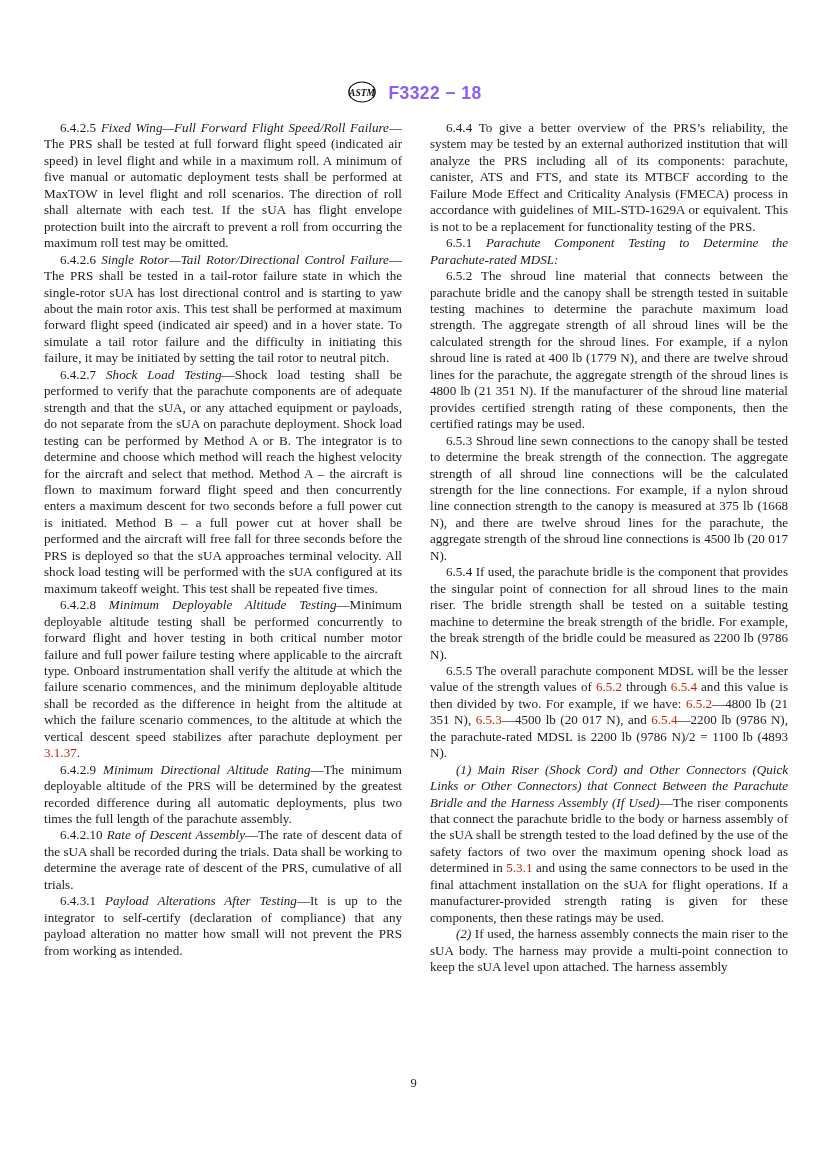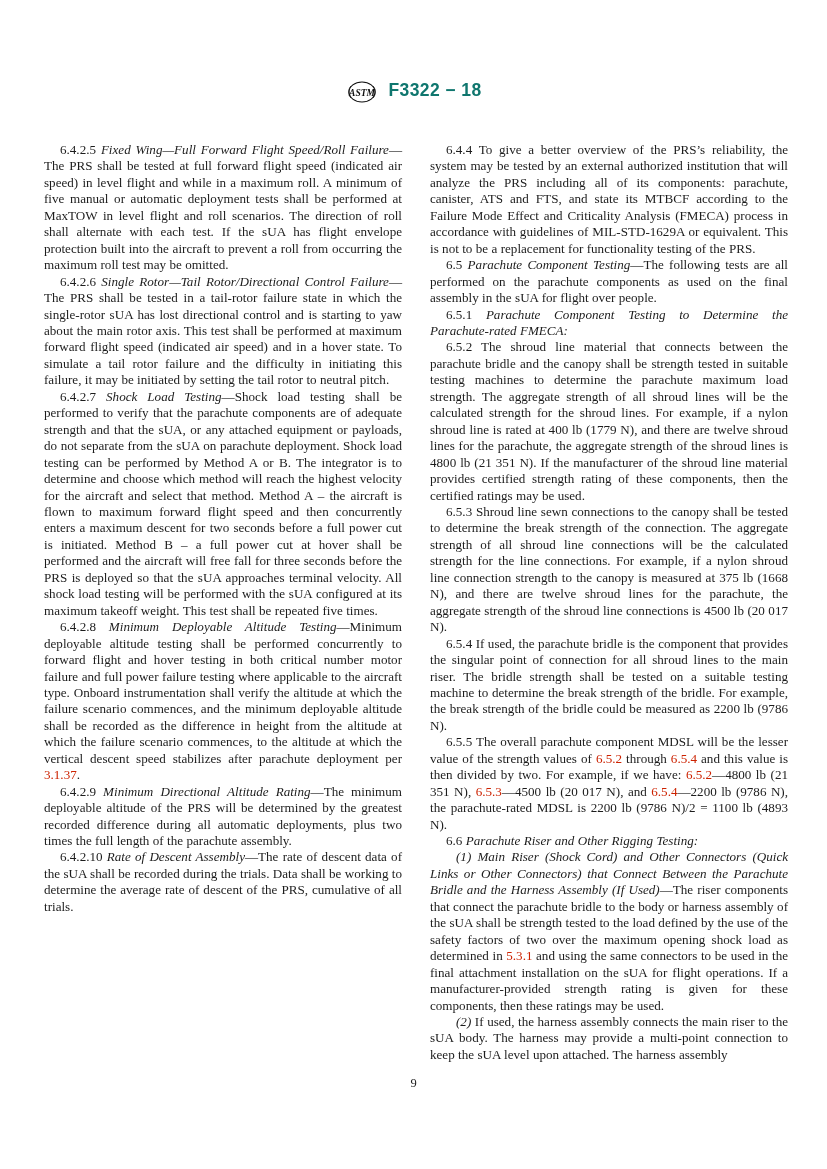--- a/index.html
+++ b/index.html
@@ -22,52 +22,51 @@
     box-sizing: border-box;
   }
 
   
   .runhead {
     position: absolute;
     top: 80px;
     left: 0;
     width: 827px;
     display: flex;
-    align-items: flex-start;
+    align-items: flex-end;
     justify-content: center;
     gap: 9px;
   }
   .astm-logo {
     width: 34px;
     height: 24px;
     flex: 0 0 auto;
     display: block;
   }
   .runhead-title {
     font-family: "Liberation Sans", "DejaVu Sans", sans-serif;
     font-size: 17.5px;
     font-weight: bold;
     letter-spacing: 0.4px;
-    color: #0f766e;
+    color: #8b5cf6;
     white-space: nowrap;
   }
 
   
   .columns {
     position: absolute;
     top: 120px;
     left: 44px;
     width: 744px;
     display: flex;
     gap: 28px;
   }
   .col {
     width: 358px;
     flex: 0 0 358px;
-    margin-top: 22px;
   }
 
   p.para {
     margin: 0;
     font-size: 13.1px;
     line-height: 16.45px;
     text-align: justify;
     text-indent: 16px;
     hyphens: none;
     word-spacing: 0.1px;
@@ -136,38 +135,38 @@
         <span>6.4.2.9</span>
         <i>Minimum Directional Altitude Rating</i><span>—The minimum deployable altitude of the PRS will be determined by the greatest recorded difference during all automatic deployments, plus two times the full length of the parachute assembly.</span>
       </p>
 
       <p class="para">
         <span>6.4.2.10</span>
         <i>Rate of Descent Assembly</i><span>—The rate of descent data of the sUA shall be recorded during the trials. Data shall be working to determine the average rate of descent of the PRS, cumulative of all trials.</span>
       </p>
 
 
+      <p class="para">
+        <span>6.4.3.1</span>
+        <i>Payload Alterations After Testing</i><span>—It is up to the integrator to self-certify (declaration of compliance) that any payload alteration no matter how small will not prevent the PRS from working as intended.</span>
+      </p>
 
     </div>
 
     <div class="col">
 
       <p class="para">
         <span>6.4.4</span>
         <span>To give a better overview of the PRS’s reliability, the system may be tested by an external authorized institution that will analyze the PRS including all of its components: parachute, canister, ATS and FTS, and state its MTBCF according to the Failure Mode Effect and Criticality Analysis (FMECA) process in accordance with guidelines of MIL-STD-1629A or equivalent. This is not to be a replacement for functionality testing of the PRS.</span>
       </p>
 
-      <p class="para">
-        <span>6.5</span>
-        <i>Parachute Component Testing</i><span>—The following tests are all performed on the parachute components as used on the final assembly in the sUA for flight over people.</span>
-      </p>
 
       <p class="para">
         <span>6.5.1</span>
-        <i>Parachute Component Testing to Determine the Parachute-rated FMECA:</i>
+        <i>Parachute Component Testing to Determine the Parachute-rated MDSL:</i>
       </p>
 
       <p class="para">
         <span>6.5.2</span>
         <span>The shroud line material that connects between the parachute bridle and the canopy shall be strength tested in suitable testing machines to determine the parachute maximum load strength. The aggregate strength of all shroud lines will be the calculated strength for the shroud lines. For example, if a nylon shroud line is rated at 400 lb (1779 N), and there are twelve shroud lines for the parachute, the aggregate strength of the shroud lines is 4800 lb (21 351 N). If the manufacturer of the shroud line material provides certified strength rating of these components, then the certified ratings may be used.</span>
       </p>
 
       <p class="para">
         <span>6.5.3</span>
         <span>Shroud line sewn connections to the canopy shall be tested to determine the break strength of the connection. The aggregate strength of all shroud line connections will be the calculated strength for the line connections. For example, if a nylon shroud line connection strength to the canopy is measured at 375 lb (1668 N), and there are twelve shroud lines for the parachute, the aggregate strength of the shroud line connections is 4500 lb (20 017 N).</span>
@@ -176,24 +175,20 @@
       <p class="para">
         <span>6.5.4</span>
         <span>If used, the parachute bridle is the component that provides the singular point of connection for all shroud lines to the main riser. The bridle strength shall be tested on a suitable testing machine to determine the break strength of the bridle. For example, the break strength of the bridle could be measured as 2200 lb (9786 N).</span>
       </p>
 
       <p class="para">
         <span>6.5.5</span>
         <span>The overall parachute component MDSL will be the lesser value of the strength values of <a class="xref">6.5.2</a> through <a class="xref">6.5.4</a> and this value is then divided by two. For example, if we have: <a class="xref">6.5.2</a>—4800 lb (21 351 N), <a class="xref">6.5.3</a>—4500 lb (20 017 N), and <a class="xref">6.5.4</a>—2200 lb (9786 N), the parachute-rated MDSL is 2200 lb (9786 N)/2 = 1100 lb (4893 N).</span>
       </p>
 
-      <p class="para">
-        <span>6.6</span>
-        <i>Parachute Riser and Other Rigging Testing:</i>
-      </p>
 
       <p class="para sub">
         <i>(1)</i>
         <i>Main Riser (Shock Cord) and Other Connectors (Quick Links or Other Connectors) that Connect Between the Parachute Bridle and the Harness Assembly (If Used)</i><span>—The riser components that connect the parachute bridle to the body or harness assembly of the sUA shall be strength tested to the load defined by the use of the safety factors of two over the maximum opening shock load as determined in </span><a class="xref">5.3.1</a><span> and using the same connectors to be used in the final attachment installation on the sUA for flight operations. If a manufacturer-provided strength rating is given for these components, then these ratings may be used.</span>
       </p>
 
       <p class="para sub">
         <i>(2)</i>
         <span>If used, the harness assembly connects the main riser to the sUA body. The harness may provide a multi-point connection to keep the sUA level upon attached. The harness assembly</span>
       </p>

